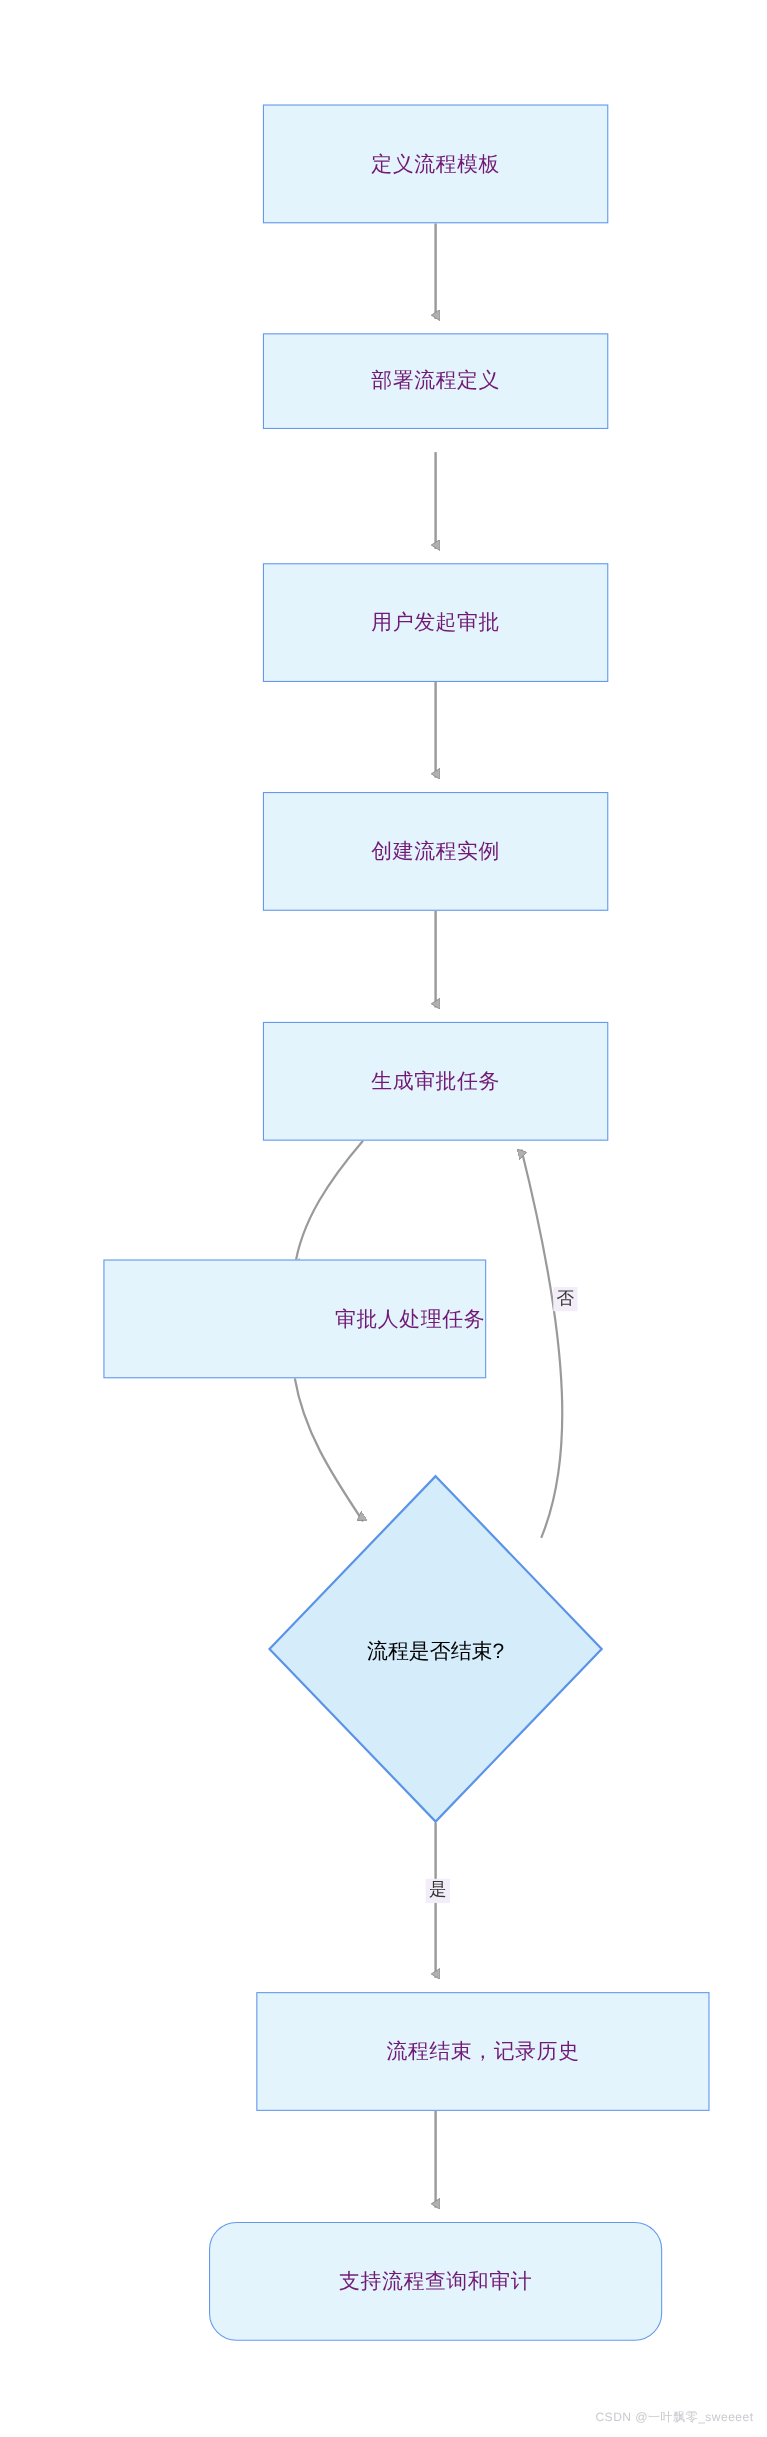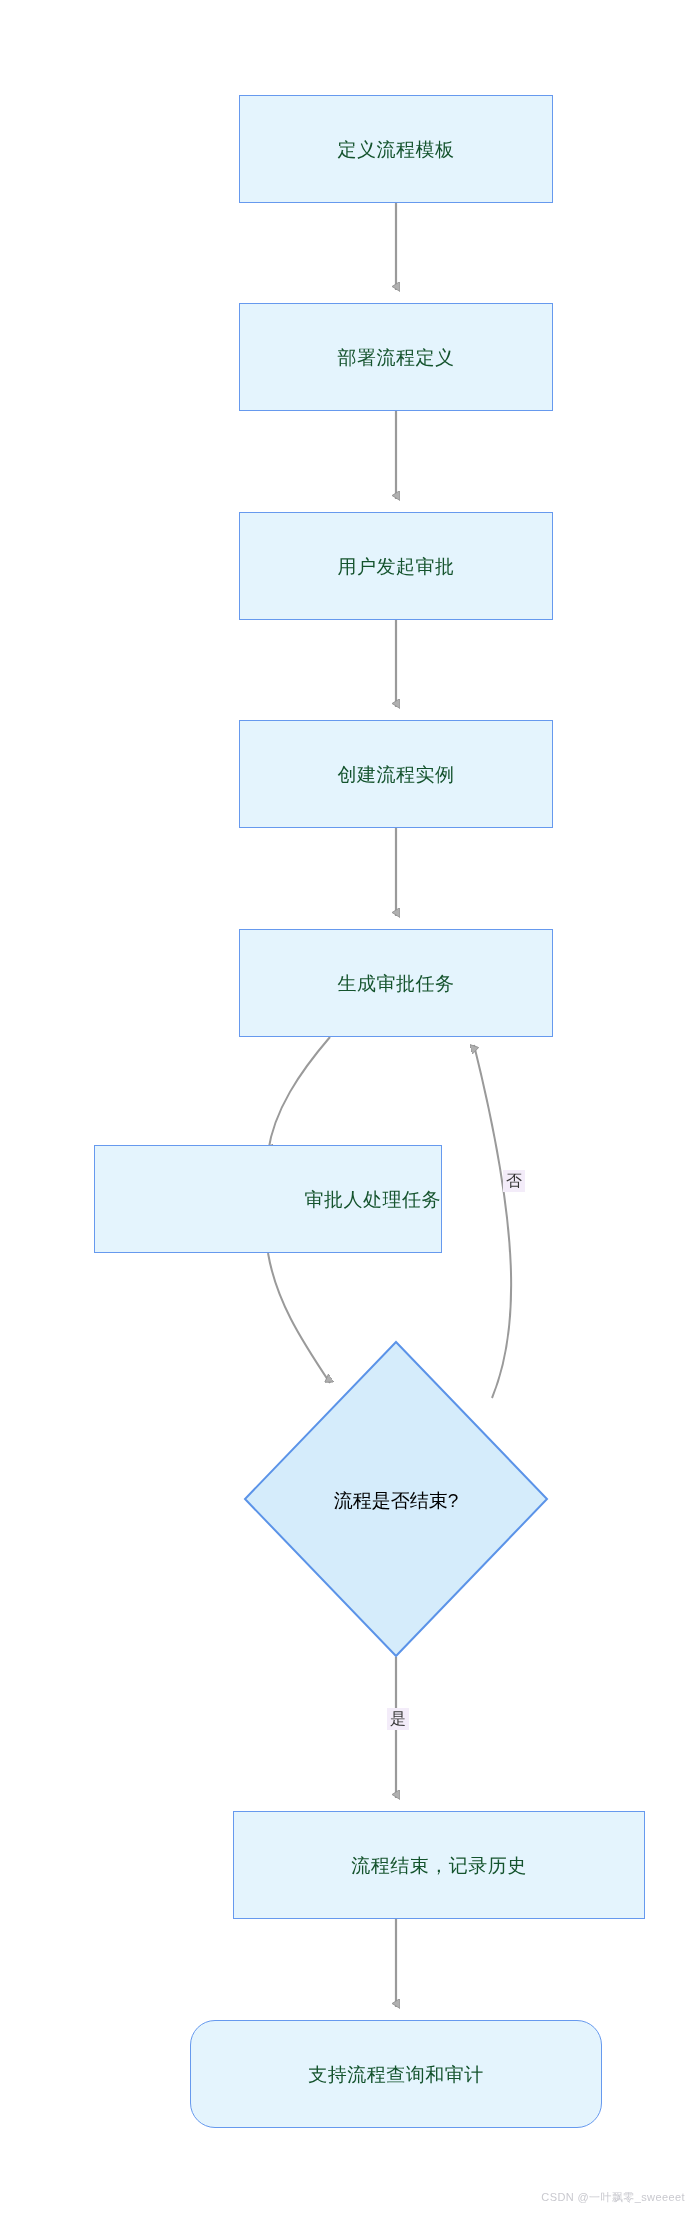--- a/index.html
+++ b/index.html
@@ -28,21 +28,21 @@
     position: absolute;
     box-sizing: border-box;
     background: #e4f4fd;
     border: 1.6px solid #6699ee;
     display: flex;
     align-items: center;
     justify-content: center;
   }
   .node-label {
     font-size: 19px;
-    color: #14532d;
+    color: #701a75;
     line-height: 1;
     letter-spacing: 0.5px;
     white-space: nowrap;
   }
   .diamond-wrap {
     position: absolute;
   }
   .diamond-label {
     position: absolute;
     width: 100%;
@@ -114,21 +114,21 @@
 
     <g>
       <path d="M396,1919 L396,2007" fill="none" stroke="#9a9a9a" stroke-width="2.2" marker-end="url(#arrowhead)"></path>
     </g>
   </svg>
 
   <div class="node-box" style="left:239px; top:95px; width:314px; height:108px;">
     <span class="node-label">定义流程模板</span>
   </div>
 
-  <div class="node-box" style="left:239px; top:303px; width:314px; height:108px;">
+  <div class="node-box" style="left:239px; top:303px; width:314px; height:87px;">
     <span class="node-label">部署流程定义</span>
   </div>
 
   <div class="node-box" style="left:239px; top:720px; width:314px; height:108px;">
     <span class="node-label">创建流程实例</span>
   </div>
 
   <div class="node-box" style="left:239px; top:512px; width:314px; height:108px;">
     <span class="node-label">用户发起审批</span>
   </div>

